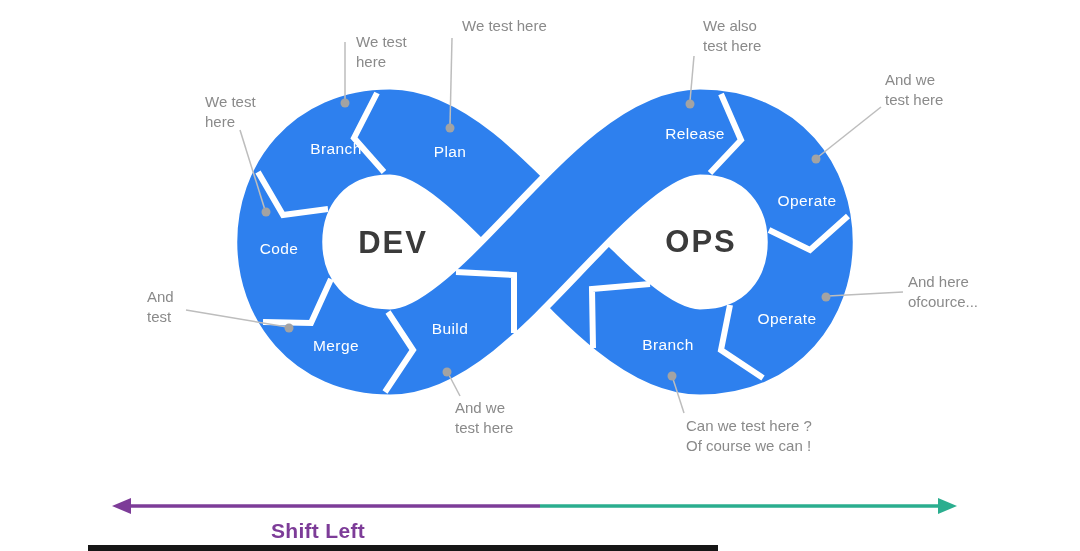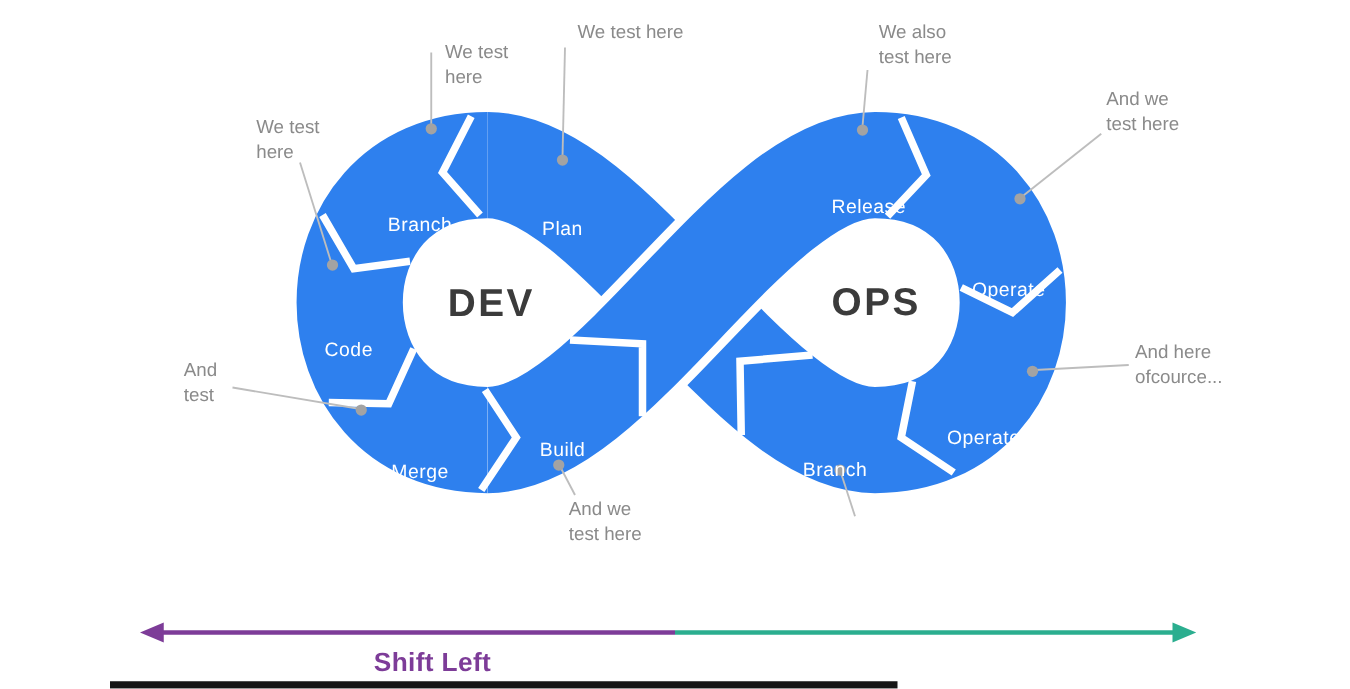--- a/index.html
+++ b/index.html
@@ -12,21 +12,20 @@
   }
   .canvas svg { position:absolute; left:0; top:0; }
 
   .stage-label {
     position:absolute;
     transform:translate(-50%,-50%);
     color:#ffffff;
     font-size:15.5px;
     letter-spacing:0.4px;
     white-space:nowrap;
-    margin-top:32px;
   }
   .hub {
     position:absolute;
     transform:translate(-50%,-50%);
     font-size:31px;
     font-weight:bold;
     letter-spacing:2px;
     color:var(--hub-text);
   }
   .note {
@@ -37,21 +36,21 @@
     white-space:pre-line;
   }
   .shift {
     position:absolute;
     transform:translate(-50%,-50%);
     font-size:21px;
     font-weight:bold;
     letter-spacing:0.3px;
     white-space:nowrap;
   }
-  .shift-left  { color:var(--purple);margin-left:28px; }
+  .shift-left  { color:var(--purple); }
   .shift-right { color:var(--green); }
 </style>
 </head>
 <body>
 
 <div class="canvas">
 
   <svg width="1080" height="551" viewBox="0 0 1080 551">
 
     <g>
@@ -128,16 +127,18 @@
   <div class="note" style="left:703px;top:16px">We also
 test here</div>
   <div class="note" style="left:885px;top:70px">And we
 test here</div>
   <div class="note" style="left:908px;top:272px">And here
 ofcource...</div>
   <div class="note" style="left:147px;top:287px">And
 test</div>
   <div class="note" style="left:455px;top:398px">And we
 test here</div>
+  <div class="note" style="left:686px;top:416px">Can we test here ?
+Of course we can !</div>
 
   <div class="shift shift-left" style="left:318px;top:531px">Shift Left</div>
 
 </div>
 
 </body></html>

